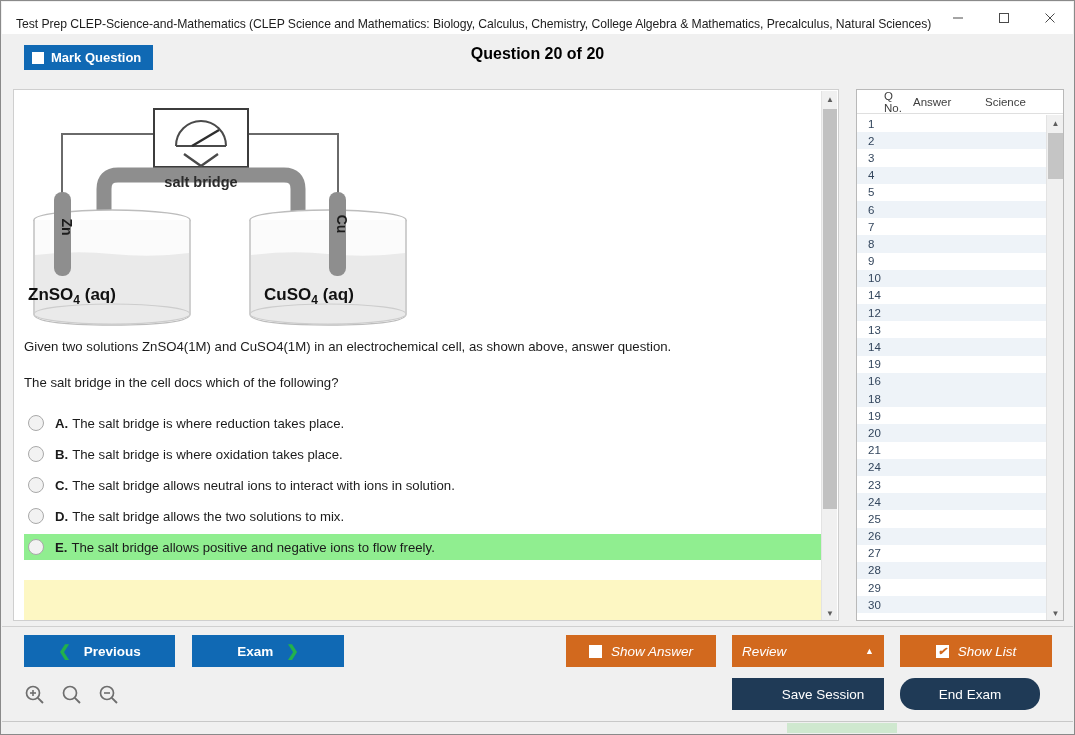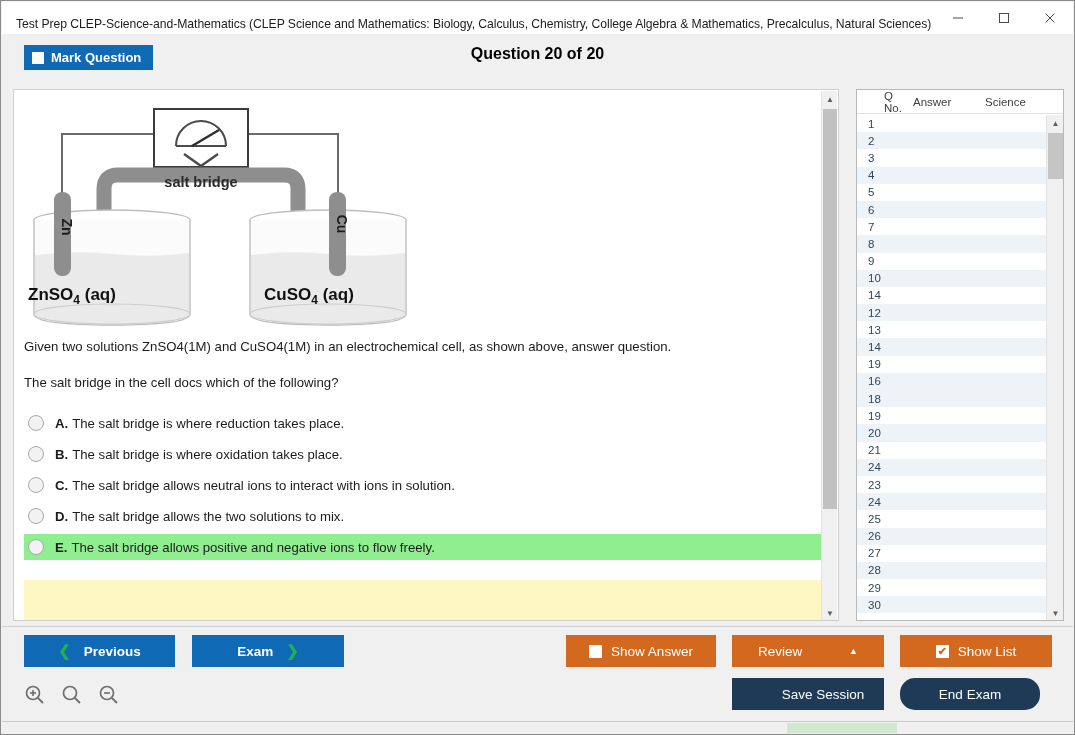--- a/index.html
+++ b/index.html
@@ -215,23 +215,24 @@
   #btn-next .chev { margin-left: 13px; }
 
   .orange-btn {
     position: absolute; top: 634px;
     height: 32px;
     background: #d2691e; color: #ffffff;
     border: none;
     font-size: 13.5px;
     display: flex; align-items: center;
     cursor: pointer;
+    font-style: italic;
   }
   #btn-show-answer { left: 565px; width: 150px; justify-content: center; }
-  #btn-review      { left: 731px; width: 152px; padding: 0 26px; justify-content: space-between; }
+  #btn-review      { left: 731px; width: 152px; padding: 0 10px; justify-content: space-between; }
   #btn-show-list   { left: 899px; width: 152px; justify-content: center; }
   .orange-btn .cbx {
     width: 13px; height: 13px; flex: none;
     background: #ffffff; margin-right: 9px;
     display: flex; align-items: center; justify-content: center;
     color: #d2691e; font-size: 11px; font-weight: bold; line-height: 1;
   }
   #btn-review .caret { color: #ffffff; font-size: 9px; }
 
   .navy-btn {

